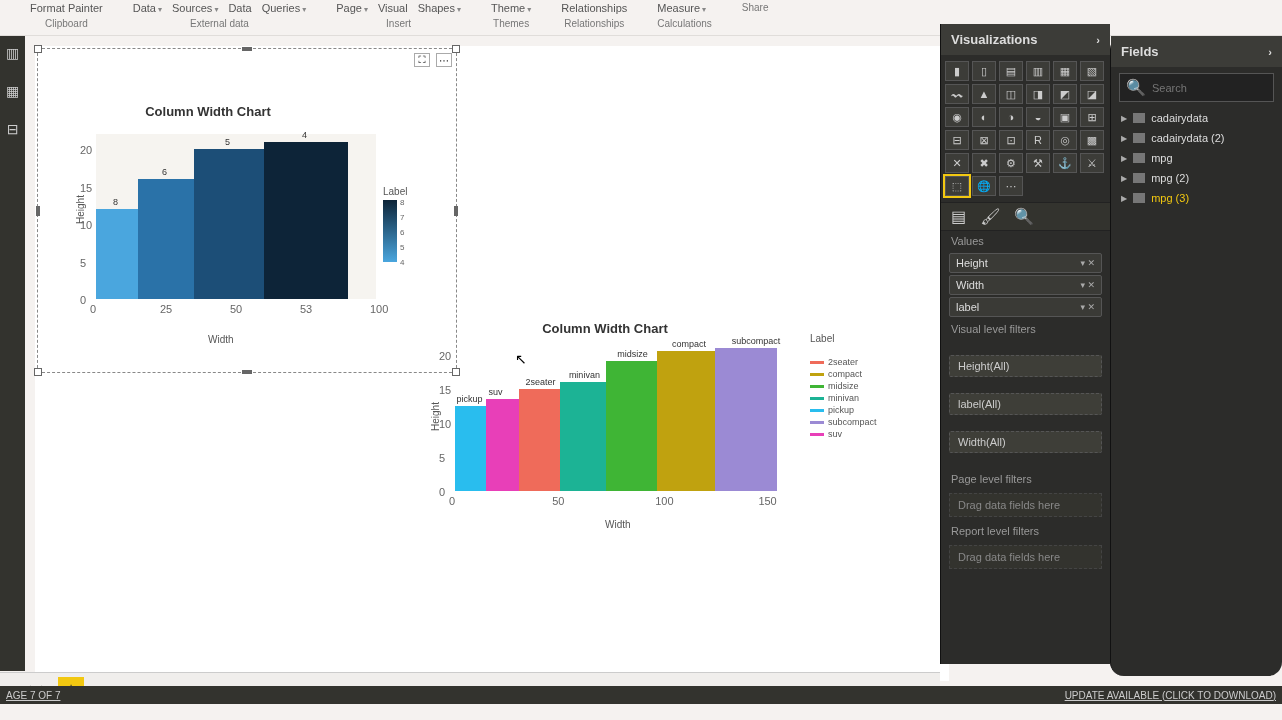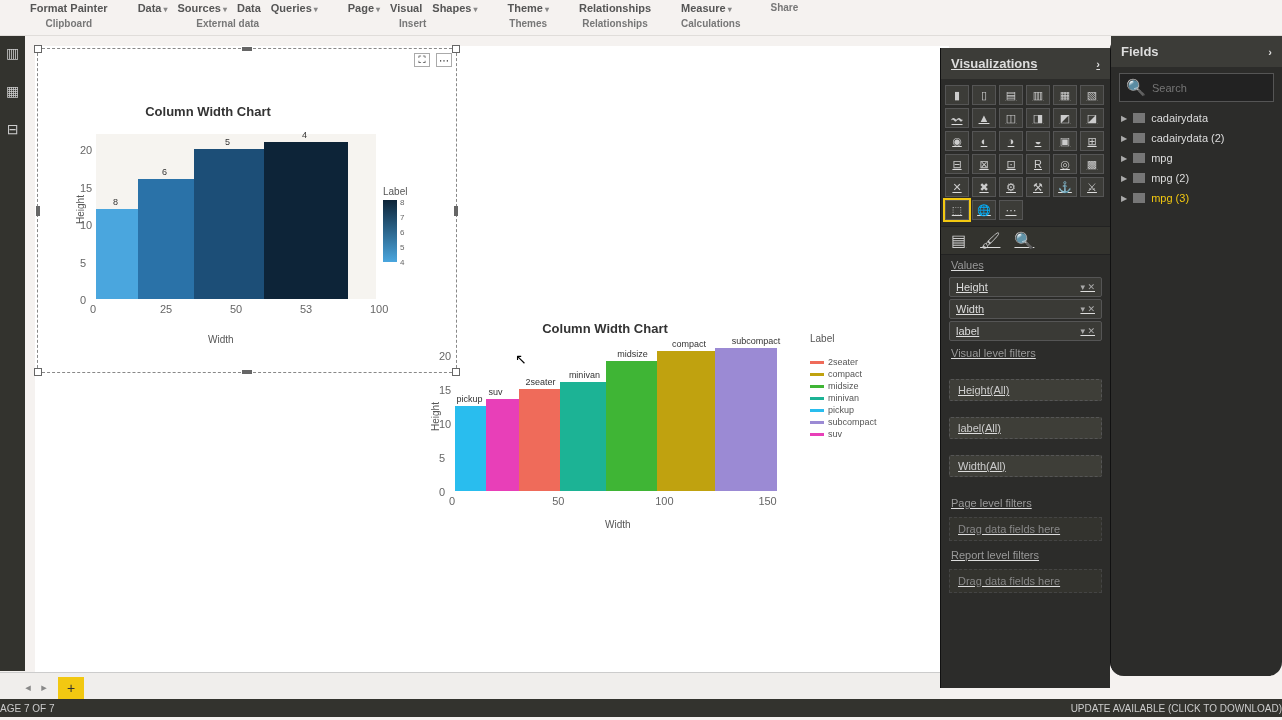--- a/index.html
+++ b/index.html
@@ -1,20 +1,20 @@
 <!DOCTYPE html>
 <html><head>
 <meta charset="utf-8">
 <style>
 * { margin: 0; padding: 0; box-sizing: border-box; font-family: "Segoe UI", Arial, sans-serif; }
 body { background: #f5f2f0; width: 1282px; height: 720px; overflow: hidden; position: relative; }
 
 
 .ribbon { background: #f5f2f0; height: 36px; display: flex; padding: 0 30px; font-size: 11px; border-bottom: 1px solid #e0ddda; }
-.ribbon-group { display: flex; flex-direction: column; justify-content: flex-start; margin-right: 30px; font-weight: bold; }
+.ribbon-group { display: flex; flex-direction: column; justify-content: flex-start; margin-right: 30px; }
 .ribbon-items { display: flex; gap: 10px; align-items: center; color: #555; }
 .ribbon-item { cursor: pointer; padding: 2px 0; }
 .ribbon-label { text-align: center; font-size: 10px; color: #777; margin-top: 2px; }
 .caret::after { content: "▾"; font-size: 8px; margin-left: 2px; color: #888; }
 
 
 .left-rail { position: absolute; left: 0; top: 36px; width: 25px; background: #33332e; height: 635px; display: flex; flex-direction: column; padding-top: 8px; gap: 20px; align-items: center; }
 .rail-icon { width: 18px; height: 18px; color: #ccc; cursor: pointer; font-size: 14px; display: flex; align-items: center; justify-content: center; }
 
 
@@ -35,21 +35,21 @@
 
 
 .chart { position: absolute; }
 .chart-title { font-size: 13px; font-weight: 600; color: #333; text-align: center; }
 .axis-label { font-size: 10px; color: #555; }
 .tick { font-size: 11px; color: #666; position: absolute; }
 .bar { position: absolute; bottom: 0; }
 .bar-lbl { position: absolute; font-size: 9px; color: #333; }
 
 
-.pane-vis { position: absolute; right: 172px; top: 48px; width: 170px; height: 640px; background: #2c2c2a; color: #ddd; border-left: 1px solid #111; text-decoration: underline; }
+.pane-vis { position: absolute; right: 172px; top: 24px; width: 170px; height: 640px; background: #2c2c2a; color: #ddd; border-left: 1px solid #111; }
 .pane-fields { position: absolute; right: 0; top: 36px; width: 172px; height: 640px; background: #2c2c2a; color: #ddd; border-left: 1px solid #111; border-radius: 14px; }
 .pane-header { background: #3c3c38; padding: 8px 10px; font-size: 13px; font-weight: 600; display: flex; justify-content: space-between; align-items: center; }
 .pane-header .chev { font-size: 11px; }
 .vis-gallery { display: grid; grid-template-columns: repeat(6, 24px); gap: 3px; padding: 6px 4px; }
 .vis-gallery .vg { width: 24px; height: 20px; background: #3c3c38; border: 1px solid #555; cursor: pointer; display: flex; align-items: center; justify-content: center; font-size: 11px; color: #ccc; }
 .vg.sel { outline: 2px solid #f2c811; }
 .vis-tabs { display: flex; gap: 14px; padding: 4px 10px; border-top: 1px solid #222; border-bottom: 1px solid #222; background: #33332e; }
 .vis-tabs span { font-size: 16px; cursor: pointer; color: #ccc; }
 .section-lbl { font-size: 11px; color: #999; padding: 4px 10px; }
 .field-well { margin: 2px 8px; background: #3a3a36; border: 1px solid #555; padding: 3px 6px; font-size: 11px; display: flex; justify-content: space-between; align-items: center; border-radius: 2px; }
@@ -67,21 +67,21 @@
 .tree-item.sel { color: #f2c811; }
 
 
 .page-tabs { position: absolute; left: 0; bottom: 18px; width: 940px; height: 30px; background: #f0eeec; border-top: 1px solid #ccc; display: flex; align-items: center; padding-left: 20px; font-size: 11px; }
 .page-tabs .nav { width: 16px; text-align: center; color: #888; cursor: pointer; }
 .page-tabs .tab { padding: 6px 14px; border: 1px solid transparent; cursor: pointer; }
 .page-tabs .tab.active { border: 1px solid #aaa; border-bottom: 2px solid #333; background: #fff; }
 .page-tabs .add { width: 26px; height: 22px; background: #f2c811; color: #333; display: flex; align-items: center; justify-content: center; margin-left: 6px; font-size: 14px; cursor: pointer; }
 
 
-.status { position: absolute; left: 0; bottom: 3px; width: 1282px; height: 18px; background: #33332e; color: #ccc; font-size: 10px; display: flex; justify-content: space-between; align-items: center; padding: 0 0; }
+.status { position: absolute; left: 0; bottom: 16px; width: 1282px; height: 18px; background: #33332e; color: #ccc; font-size: 10px; display: flex; justify-content: space-between; align-items: center; padding: 0 6px; text-decoration: underline; }
 
 .legend-grad { position: absolute; width: 14px; background: linear-gradient(to bottom, #0d2438, #4aa6de); }
 .legend-title { position: absolute; font-size: 10px; color: #555; }
 .legend-tick { position: absolute; font-size: 8px; color: #666; }
 
 .legend2 { position: absolute; font-size: 9px; color: #555; }
 .legend2 .row { display: flex; align-items: center; gap: 4px; margin: 2px 0; }
 .legend2 .sw { width: 14px; height: 3px; }
 
 .cursor { position: absolute; left: 480px; top: 305px; font-size: 14px; color: #000; pointer-events: none; }

